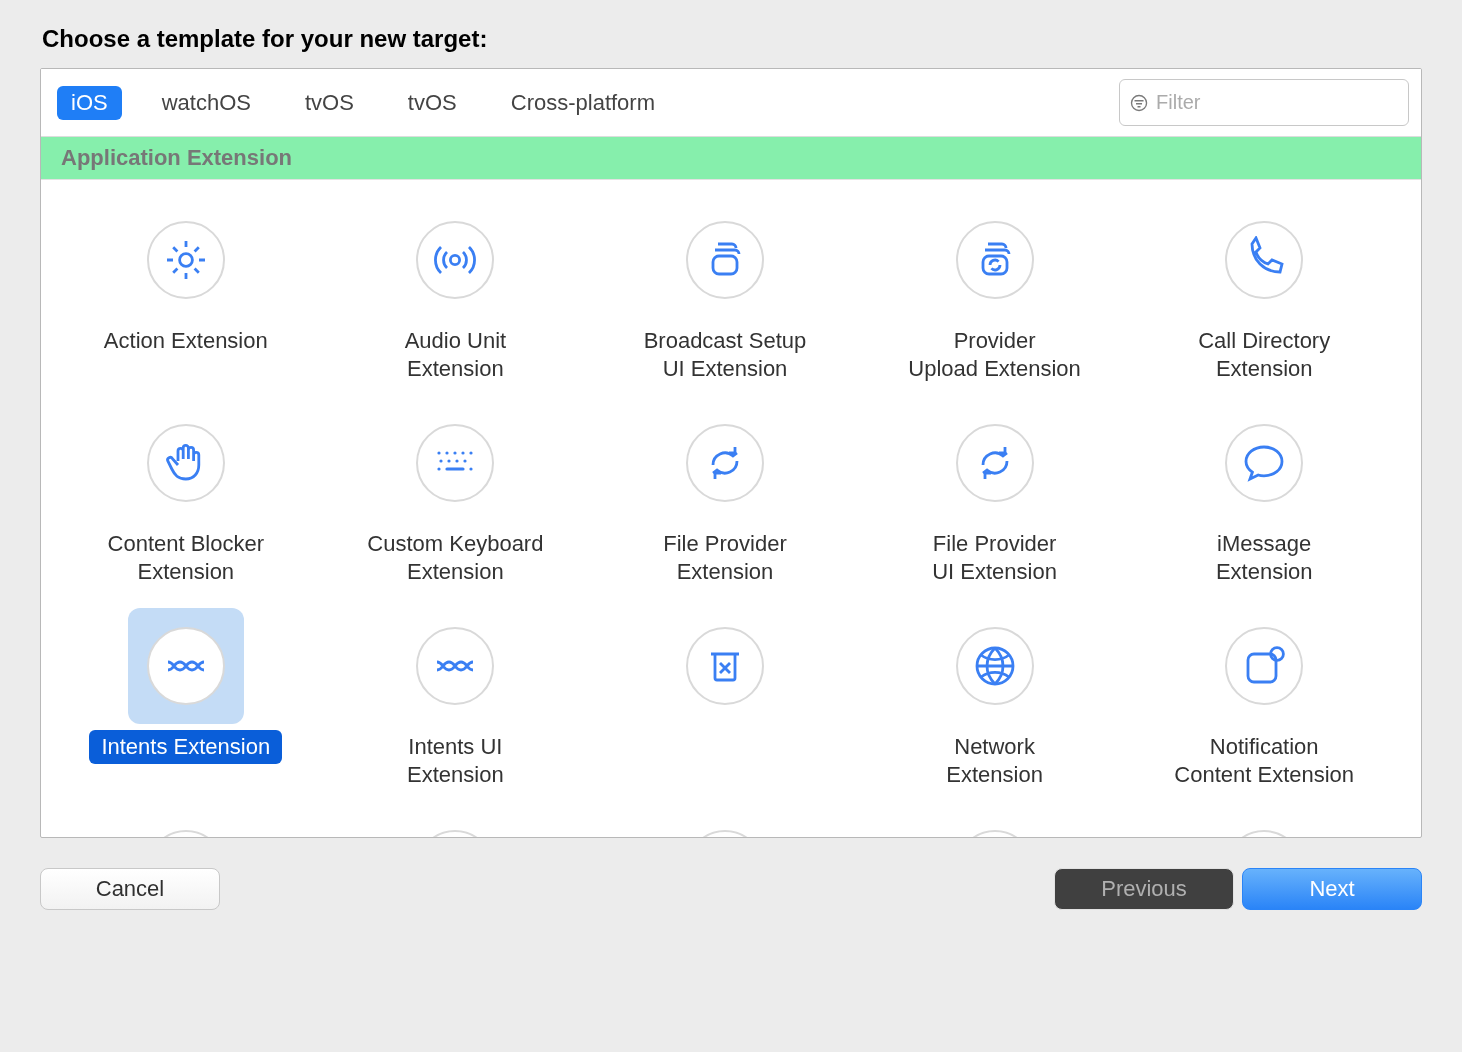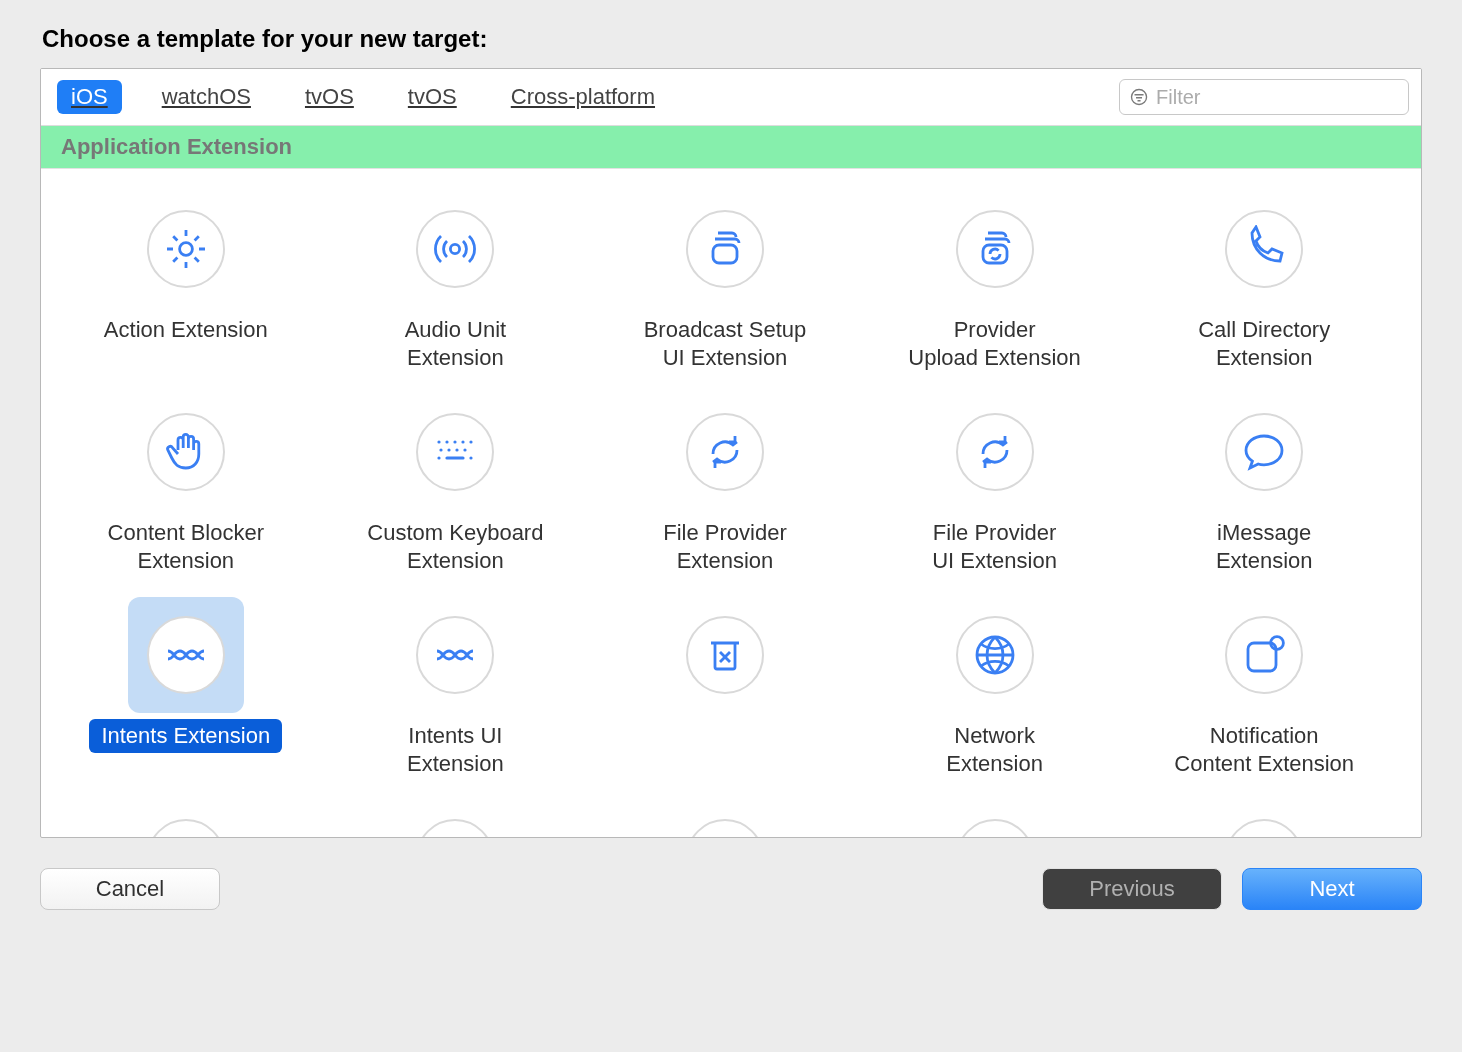--- a/index.html
+++ b/index.html
@@ -36,42 +36,41 @@
       align-items: center;
       padding: 10px 12px 10px 12px;
       background: #fff;
       border-bottom: 1px solid #ddd;
     }
     .tabs {
       display: flex;
       gap: 26px;
       align-items: center;
       padding-left: 4px;
-      text-decoration: underline;
     }
     .tab {
       font-size: 22px;
       color: #444;
       padding: 4px 14px;
       border-radius: 6px;
       cursor: default;
     }
     .tab.selected {
       background: #1f7ef6;
       color: #fff;
     }
     .spacer { flex: 1; }
     .filter-wrap {
       display: flex;
       align-items: center;
       border: 1px solid #c8c8c8;
       border-radius: 6px;
       padding: 4px 10px;
       width: 290px;
-      height: 36px;
+      height: 47px;
       background: #fff;
     }
     .filter-icon {
       width: 20px;
       height: 20px;
       margin-right: 8px;
       color: #7a7a7a;
     }
     .filter-input {
       border: none;
@@ -144,21 +143,21 @@
       white-space: pre-line;
     }
     .item.selected .item-label {
       background: #0a5ed9;
       color: #fff;
     }
     .footer {
       display: flex;
       align-items: flex-start;
       margin-top: 30px;
-      gap: 20px;
+      gap: 8px;
     }
     .btn {
       height: 42px;
       min-width: 180px;
       border-radius: 8px;
       border: 1px solid #c8c8c8;
       background: linear-gradient(#ffffff, #f2f2f2);
       font-size: 22px;
       color: #303030;
       cursor: default;

